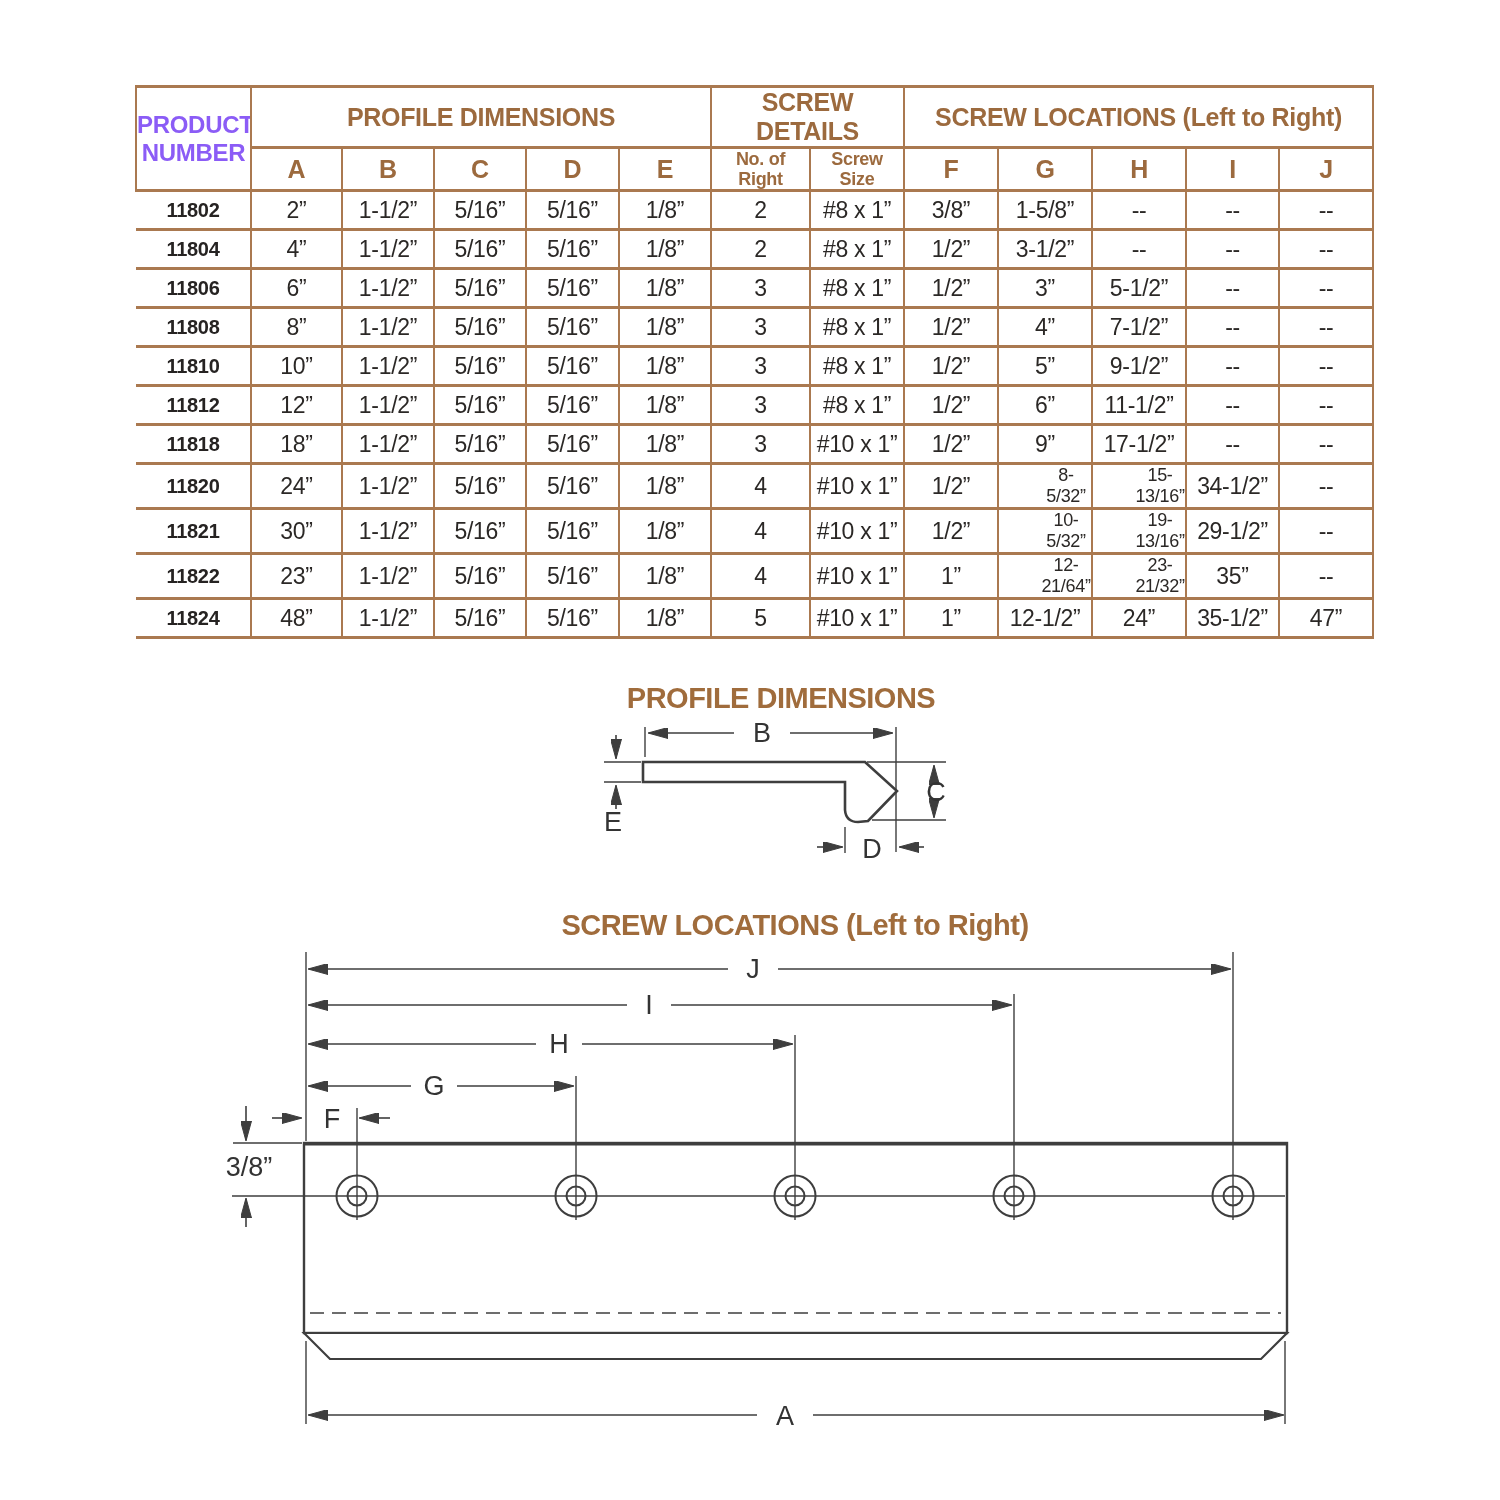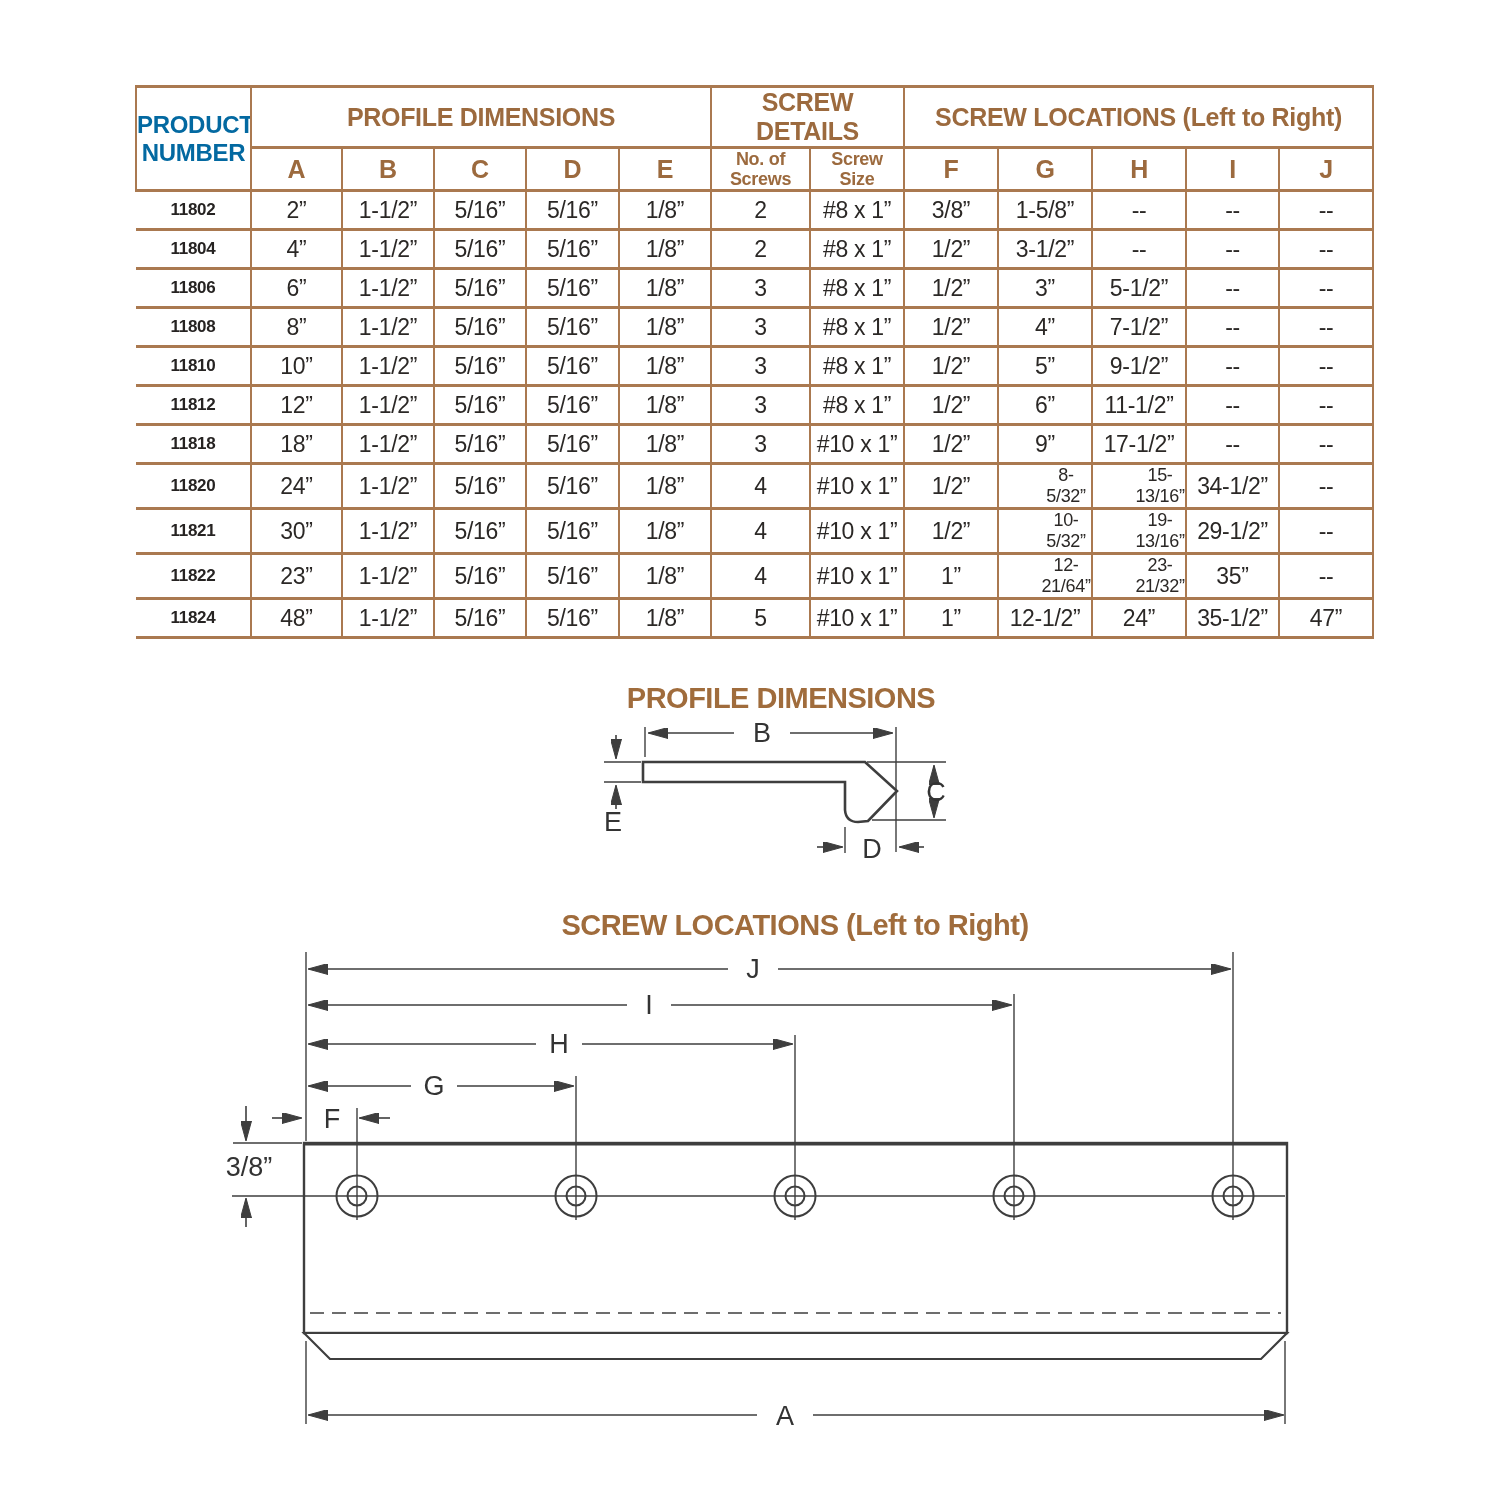--- a/index.html
+++ b/index.html
@@ -31,21 +31,21 @@
     padding: 0;
     overflow: hidden;
   }
   tr.group-row    { height: 45px; }
   tr.sub-row      { height: 42px; }
   tbody.spec-body tr { height: 39px; }
 
   th.product-h {
     border-top: none;
     border-left: none;
-    color: #0369a1;
+    color: #8b5cf6;
     font-size: 24px;
     font-weight: bold;
     white-space: pre-line;
     line-height: 1.15;
   }
   th.group {
     color: #9c6a3e;
     font-size: 25px;
     font-weight: bold;
   }
@@ -59,21 +59,21 @@
     font-size: 18px;
     line-height: 1.12;
   }
   tbody.spec-body td {
     font-size: 23px;
     color: #2b2826;
   }
   tbody.spec-body td.prod {
     border-left: none;
     font-weight: bold;
-    font-size: 17px;
+    font-size: 20px;
     color: #262322;
   }
   tbody.spec-body td.small {
     font-size: 18px;
     padding-left: 42px;
   }
 
   
   .diagram-title {
     position: absolute;
@@ -132,21 +132,21 @@
         <th class="group" colspan="2">SCREW DETAILS</th>
         <th class="group" colspan="5">SCREW LOCATIONS (Left to Right)</th>
       </tr>
       <tr class="sub-row">
         <th class="sub">A</th>
         <th class="sub">B</th>
         <th class="sub">C</th>
         <th class="sub">D</th>
         <th class="sub">E</th>
         <th class="sub two">No. of
-Screws</th>
+Right</th>
         <th class="sub two">Screw
 Size</th>
         <th class="sub">F</th>
         <th class="sub">G</th>
         <th class="sub">H</th>
         <th class="sub">I</th>
         <th class="sub">J</th>
       </tr>
     </thead>
     <tbody class="spec-body">

